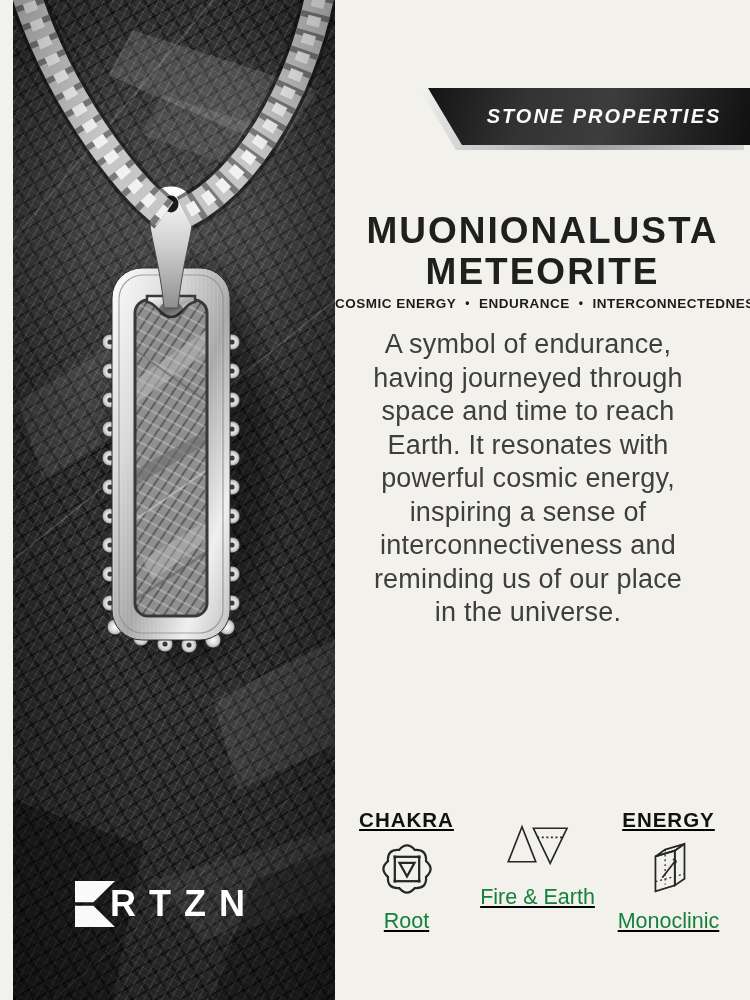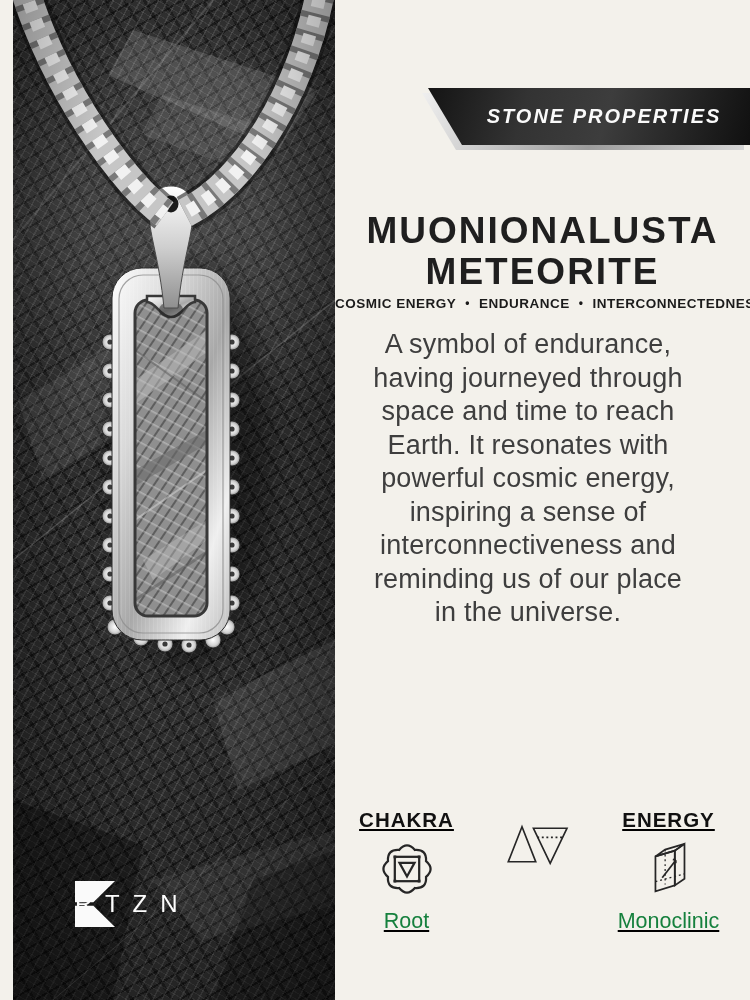--- a/index.html
+++ b/index.html
@@ -14,21 +14,21 @@
       repeating-linear-gradient(118deg, rgba(255,255,255,0.10) 0 1.5px, rgba(255,255,255,0) 1.5px 8px),
       repeating-linear-gradient(32deg,  rgba(255,255,255,0.07) 0 1px,  rgba(0,0,0,0) 1px 6px),
       repeating-linear-gradient(150deg, rgba(0,0,0,0.45) 0 2px, rgba(0,0,0,0) 2px 12px),
       repeating-linear-gradient(60deg,  rgba(0,0,0,0.35) 0 3px, rgba(0,0,0,0) 3px 17px);}
   .photo svg{position:absolute;left:0;top:0;}
   .vignette{position:absolute;inset:0;pointer-events:none;
     background:radial-gradient(ellipse at 50% 35%, rgba(0,0,0,0) 40%, rgba(0,0,0,0.40) 97%);}
 
   .brand{position:absolute;left:62px;top:881px;display:flex;align-items:center;gap:17px;}
   .brand .mark{width:40px;height:46px;display:block;}
-  .wordmark{color:#fdfdfd;font-size:24px;font-weight:400;letter-spacing:13px;line-height:46px;}
+  .wordmark{color:#fdfdfd;font-size:36px;font-weight:700;letter-spacing:13px;line-height:46px;padding-left:35px;}
 
   
   .banner{position:absolute;left:428px;top:88px;width:322px;height:57px;}
   .banner .back{position:absolute;inset:0;transform:translate(-6px,5px);
     clip-path:polygon(0 0,100% 0,100% 100%,34px 100%);
     background:linear-gradient(115deg,#efefef 0%,#9c9c9c 55%,#d6d6d6 100%);}
   .banner .front{position:absolute;inset:0;clip-path:polygon(0 0,100% 0,100% 100%,34px 100%);
     background:linear-gradient(105deg,#141414 0%,#333333 30%,#3d3d3d 55%,#242424 80%,#101010 100%);
     display:flex;align-items:center;justify-content:center;padding-left:30px;}
   .banner .label{color:#fafafa;font-size:20px;font-weight:700;letter-spacing:2px;font-style:italic;}
@@ -257,20 +257,21 @@
       <div class="val">Root</div>
     </div>
 
     <div class="attr">
       <svg style="position:absolute;width:0;height:0"></svg>
       <svg class="ico" viewBox="0 0 84 58" fill="none" stroke="#262626" stroke-width="2.2">
         <polygon points="21,5 39,51 3,51"></polygon>
         <polygon points="36,7 80,7 58,53"></polygon>
         <line x1="41" y1="19" x2="75" y2="19" stroke-dasharray="2.5 3.5"></line>
       </svg>
+      <div class="val">Fire &amp; Earth</div>
     </div>
 
     <div class="attr">
       <div class="hdr">ENERGY</div>
       <svg class="ico" viewBox="0 0 52 62" fill="none" stroke="#262626" stroke-width="1.8">
         <polygon points="12,18 32,12 32,48 12,54"></polygon>
         <polygon points="12,18 22,11 42,5 32,12"></polygon>
         <polygon points="32,12 42,5 42,41 32,48"></polygon>
         <line x1="22" y1="11" x2="22" y2="47" stroke-dasharray="2 3" stroke-width="1.3"></line>
         <line x1="12" y1="44" x2="42" y2="36" stroke-dasharray="2 3" stroke-width="1.3"></line>

